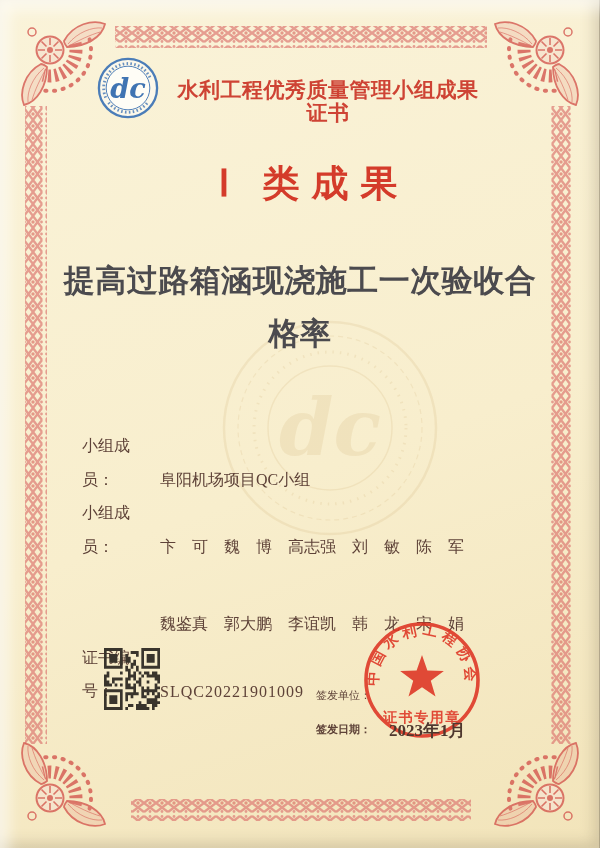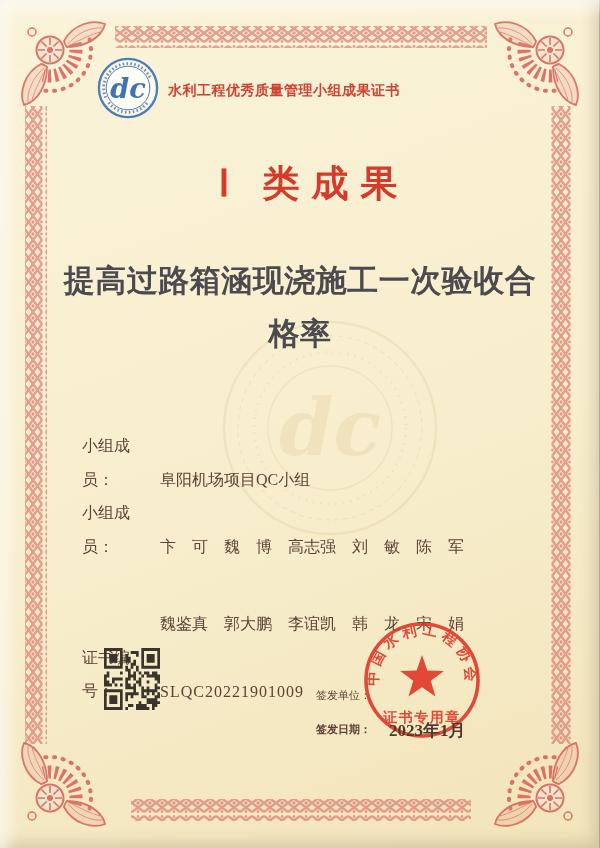--- a/index.html
+++ b/index.html
@@ -8,22 +8,22 @@
     background:linear-gradient(160deg,#faf3d9 0%,#f8eecd 55%,#f2e4ba 100%);
     box-shadow:inset 9px 10px 14px rgba(255,255,255,.60),
                inset -6px -5px 14px rgba(128,115,90,.28),
                inset -1px 0 0 rgba(120,110,90,.45);
     font-family:"Liberation Serif", serif;
   }
   .deco{position:absolute;left:0;top:0;z-index:1;pointer-events:none;}
   .logo{position:absolute;left:96px;top:56px;width:64px;height:64px;z-index:3;}
   .prog-title{
     position:absolute;left:168px;top:79px;width:320px;z-index:3;
-    font-size:14px;font-weight:bold;letter-spacing:.5px;line-height:23px;
-    color:#ce4334;text-align:left;
+    font-size:21px;font-weight:bold;letter-spacing:.5px;line-height:23px;
+    color:#ce4334;text-align:center;
   }
   .grade{
     position:absolute;left:0;top:161px;width:600px;z-index:3;
     font-size:37px;font-weight:bold;letter-spacing:12px;padding-left:28px;
     box-sizing:border-box;line-height:46px;color:#d43b2a;text-align:center;
   }
   .ach-title{
     position:absolute;left:55px;top:254px;width:490px;z-index:3;
     font-family:"Liberation Sans", sans-serif;
     font-size:31px;font-weight:700;letter-spacing:.5px;line-height:53px;

